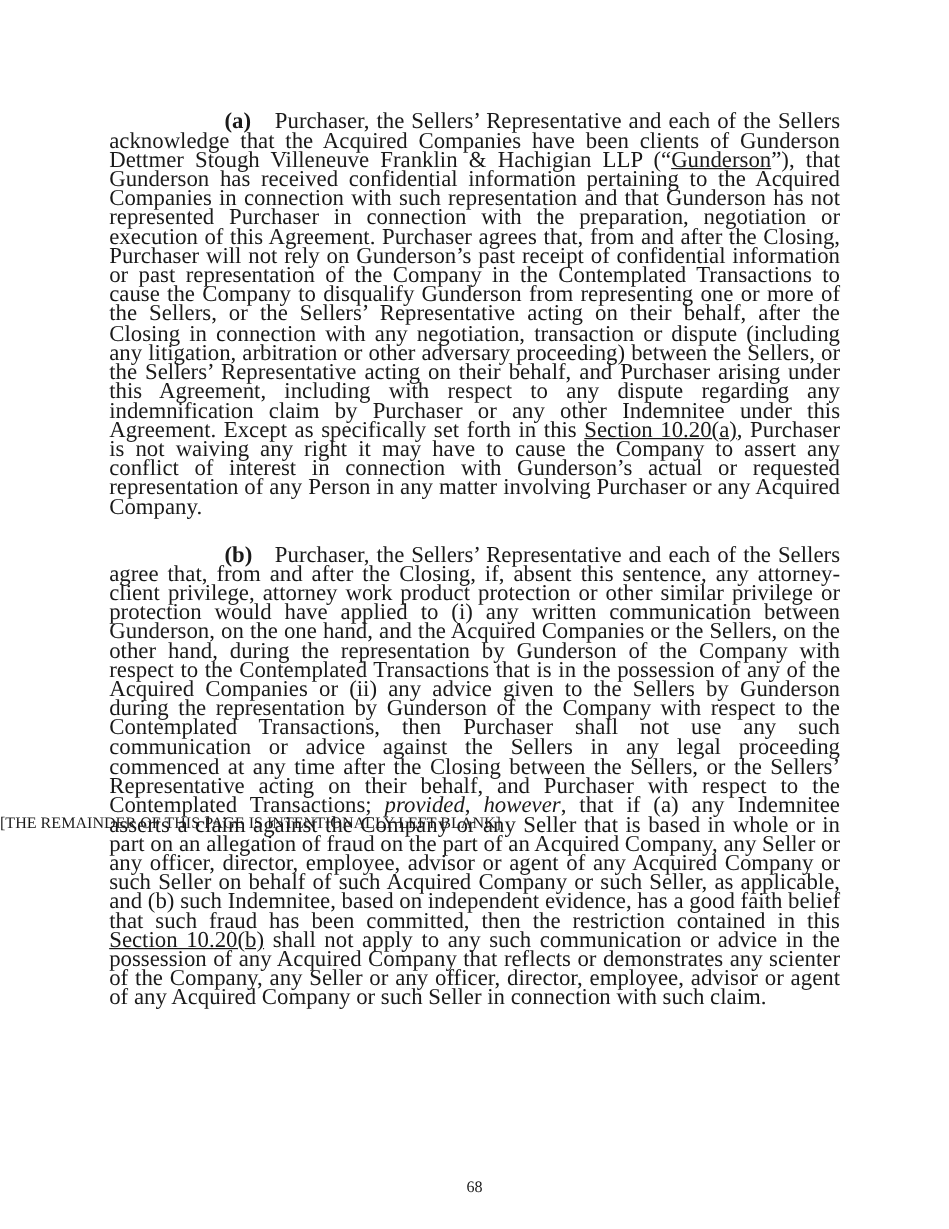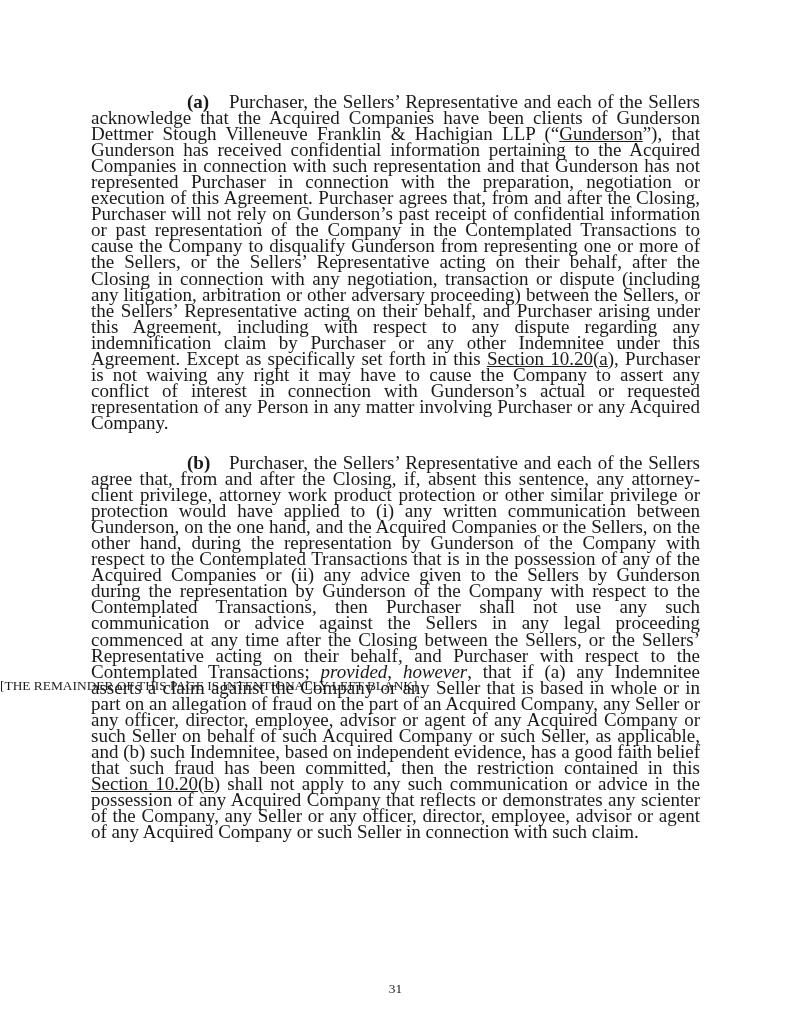--- a/index.html
+++ b/index.html
@@ -65,13 +65,13 @@
   <p class="para para-a">
     <span class="lbl">(a)</span><span>Purchaser, the Sellers’ Representative and each of the Sellers acknowledge that the Acquired Companies have been clients of Gunderson Dettmer Stough Villeneuve Franklin &amp; Hachigian LLP (“</span><span class="u">Gunderson</span><span>”), that Gunderson has received confidential information pertaining to the Acquired Companies in connection with such representation and that Gunderson has not represented Purchaser in connection with the preparation, negotiation or execution of this Agreement. Purchaser agrees that, from and after the Closing, Purchaser will not rely on Gunderson’s past receipt of confidential information or past representation of the Company in the Contemplated Transactions to cause the Company to disqualify Gunderson from representing one or more of the Sellers, or the Sellers’ Representative acting on their behalf, after the Closing in connection with any negotiation, transaction or dispute (including any litigation, arbitration or other adversary proceeding) between the Sellers, or the Sellers’ Representative acting on their behalf, and Purchaser arising under this Agreement, including with respect to any dispute regarding any indemnification claim by Purchaser or any other Indemnitee under this Agreement.  Except as specifically set forth in this </span><span class="u">Section 10.20(a)</span><span>, Purchaser is not waiving any right it may have to cause the Company to assert any conflict of interest in connection with Gunderson’s actual or requested representation of any Person in any matter involving Purchaser or any Acquired Company.</span>
   </p>
   <p class="para para-b">
     <span class="lbl">(b)</span><span>Purchaser, the Sellers’ Representative and each of the Sellers agree that, from and after the Closing, if, absent this sentence, any attorney-client privilege, attorney work product protection or other similar privilege or protection would have applied to (i) any written communication between Gunderson, on the one hand, and the Acquired Companies or the Sellers, on the other hand, during the representation by Gunderson of the Company with respect to the Contemplated Transactions that is in the possession of any of the Acquired Companies or (ii) any advice given to the Sellers by Gunderson during the representation by Gunderson of the Company with respect to the Contemplated Transactions, then Purchaser shall not use any such communication or advice against the Sellers in any legal proceeding commenced at any time after the Closing between the Sellers, or the Sellers’ Representative acting on their behalf, and Purchaser with respect to the Contemplated Transactions; </span><span class="i">provided</span><span>, </span><span class="i">however</span><span>, that if (a) any Indemnitee asserts a claim against the Company or any Seller that is based in whole or in part on an allegation of fraud on the part of an Acquired Company, any Seller or any officer, director, employee, advisor or agent of any Acquired Company or such Seller on behalf of such Acquired Company or such Seller, as applicable, and (b) such Indemnitee, based on independent evidence, has a good faith belief that such fraud has been committed, then the restriction contained in this </span><span class="u">Section 10.20(b)</span><span> shall not apply to any such communication or advice in the possession of any Acquired Company that reflects or demonstrates any scienter of the Company, any Seller or any officer, director, employee, advisor or agent of any Acquired Company or such Seller in connection with such claim.</span>
   </p>
 </div>
 
 <div class="blank-note">[THE REMAINDER OF THIS PAGE IS INTENTIONALLY LEFT BLANK]</div>
 
-<div class="page-num">31</div>
+<div class="page-num">68</div>
 
 </body></html>

